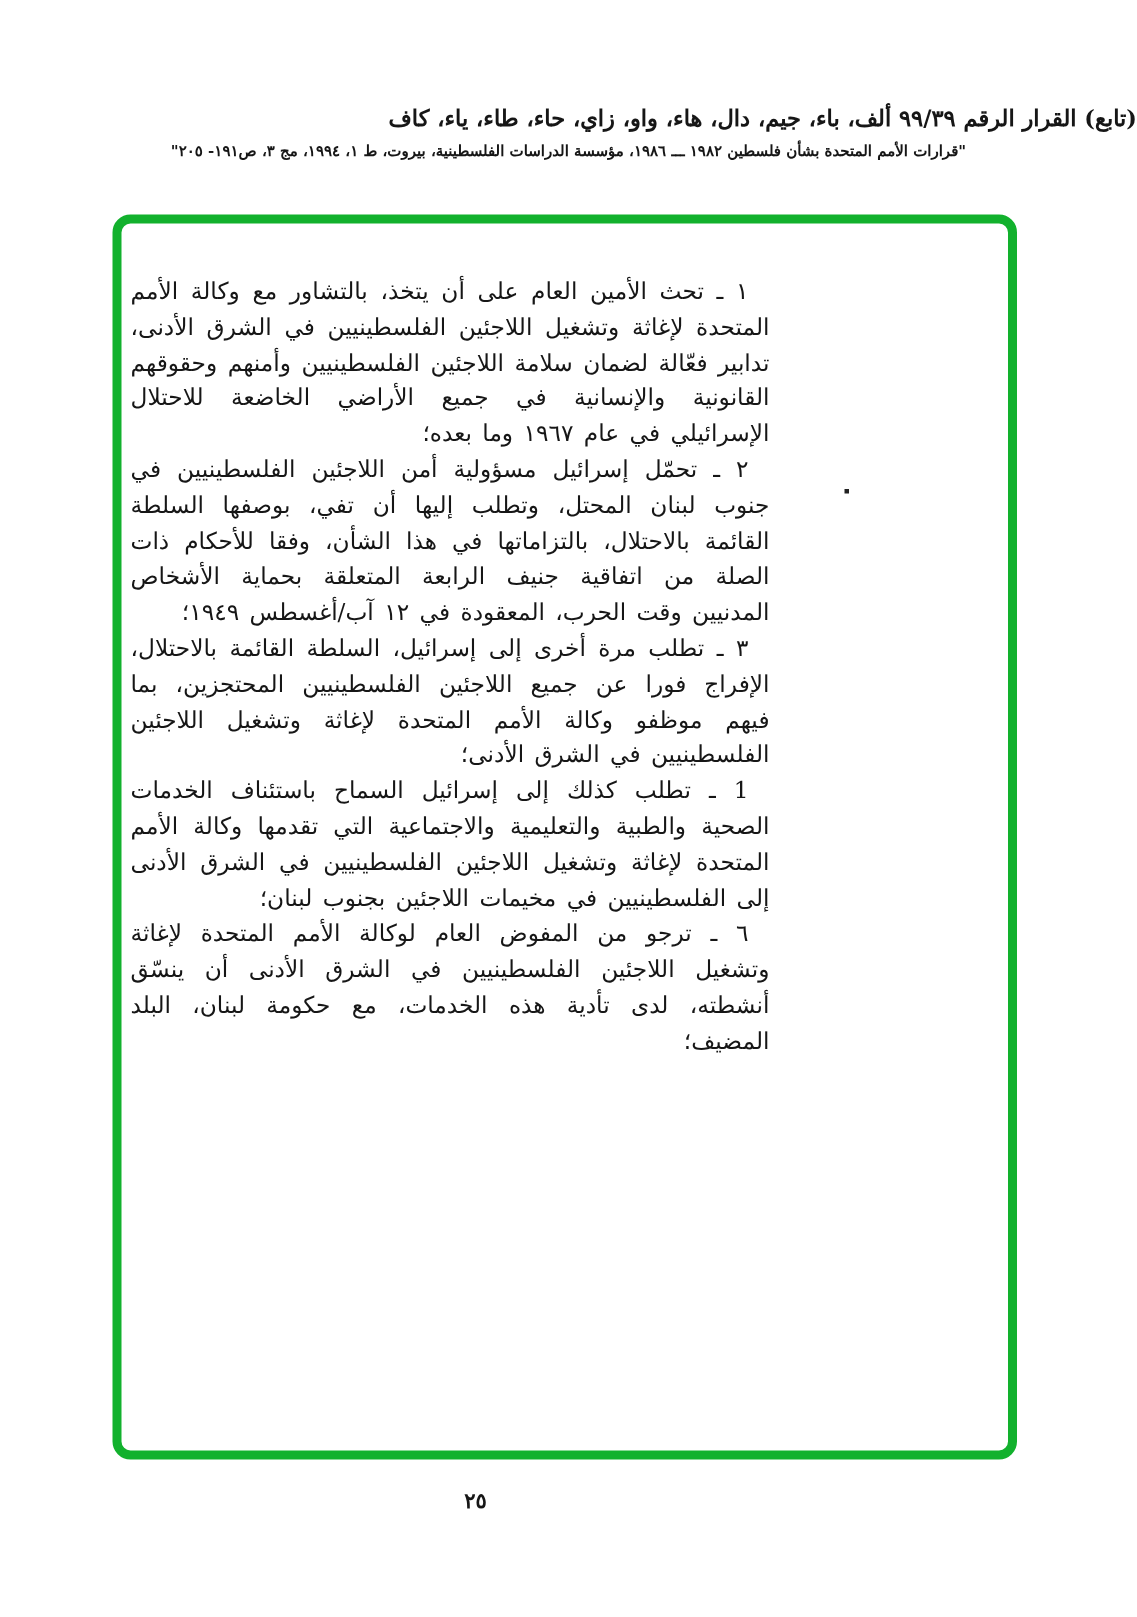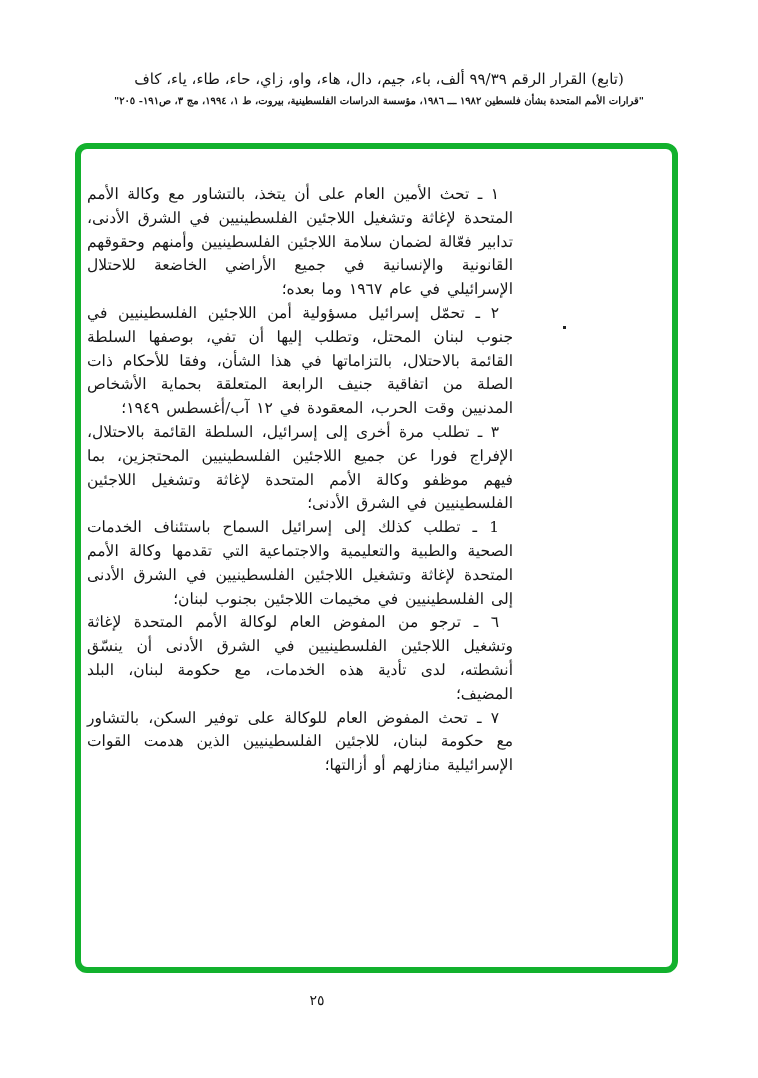--- a/index.html
+++ b/index.html
@@ -18,23 +18,24 @@
   .header {
     position: absolute;
     top: 70px;
     left: 0;
     width: 758px;
     text-align: center;
     direction: rtl;
   }
   .doc-title {
     font-size: 15px;
-    font-weight: normal;
+    font-weight: bold;
     letter-spacing: 0.2px;
     white-space: nowrap;
+    text-align: right;
   }
   .doc-citation {
     margin-top: 7px;
     font-size: 10px;
     font-weight: bold;
     white-space: nowrap;
   }
   .frame {
     position: absolute;
     left: 75px;
@@ -73,38 +74,37 @@
     height: 3px;
     background: #222222;
   }
   .page-number {
     position: absolute;
     left: 0;
     top: 992px;
     width: 634px;
     text-align: center;
     font-size: 14px;
-    font-weight: normal;
+    font-weight: bold;
     direction: rtl;
   }
 </style>
 </head>
 <body>
 
 <div class="header">
   <div class="doc-title">(تابع) القرار الرقم ٩٩/٣٩ ألف، باء، جيم، دال، هاء، واو، زاي، حاء، طاء، ياء، كاف</div>
   <div class="doc-citation">"قرارات الأمم المتحدة بشأن فلسطين ١٩٨٢ ـــ ١٩٨٦، مؤسسة الدراسات الفلسطينية، بيروت، ط ١، ١٩٩٤، مج ٣، ص١٩١- ٢٠٥"</div>
 </div>
 
 <div class="frame"></div>
 
 <div class="body-text">
   <p><span>١ ـ</span> <span class="para-lead">تحث</span> <span>الأمين العام على أن يتخذ، بالتشاور مع وكالة الأمم المتحدة لإغاثة وتشغيل اللاجئين الفلسطينيين في الشرق الأدنى، تدابير فعّالة لضمان سلامة اللاجئين الفلسطينيين وأمنهم وحقوقهم القانونية والإنسانية في جميع الأراضي الخاضعة للاحتلال الإسرائيلي في عام ١٩٦٧ وما بعده؛</span></p>
   <p><span>٢ ـ</span> <span class="para-lead">تحمّل</span> <span>إسرائيل مسؤولية أمن اللاجئين الفلسطينيين في جنوب لبنان المحتل، وتطلب إليها أن تفي، بوصفها السلطة القائمة بالاحتلال، بالتزاماتها في هذا الشأن، وفقا للأحكام ذات الصلة من اتفاقية جنيف الرابعة المتعلقة بحماية الأشخاص المدنيين وقت الحرب، المعقودة في ١٢ آب/أغسطس ١٩٤٩؛</span></p>
   <p><span>٣ ـ</span> <span class="para-lead">تطلب مرة أخرى</span> <span>إلى إسرائيل، السلطة القائمة بالاحتلال، الإفراج فورا عن جميع اللاجئين الفلسطينيين المحتجزين، بما فيهم موظفو وكالة الأمم المتحدة لإغاثة وتشغيل اللاجئين الفلسطينيين في الشرق الأدنى؛</span></p>
   <p><span>1 ـ</span> <span class="para-lead">تطلب كذلك</span> <span>إلى إسرائيل السماح باستئناف الخدمات الصحية والطبية والتعليمية والاجتماعية التي تقدمها وكالة الأمم المتحدة لإغاثة وتشغيل اللاجئين الفلسطينيين في الشرق الأدنى إلى الفلسطينيين في مخيمات اللاجئين بجنوب لبنان؛</span></p>
   <p><span>٦ ـ</span> <span class="para-lead">ترجو</span> <span>من المفوض العام لوكالة الأمم المتحدة لإغاثة وتشغيل اللاجئين الفلسطينيين في الشرق الأدنى أن ينسّق أنشطته، لدى تأدية هذه الخدمات، مع حكومة لبنان، البلد المضيف؛</span></p>
-  <p><span>٧ ـ</span> <span class="para-lead">تحث</span> <span>المفوض العام للوكالة على توفير السكن، بالتشاور مع حكومة لبنان، للاجئين الفلسطينيين الذين هدمت القوات الإسرائيلية منازلهم أو أزالتها؛</span></p>
 </div>
 
 <div class="ink-speck"></div>
 
 <div class="page-number">٢٥</div>
 
 </body></html>

